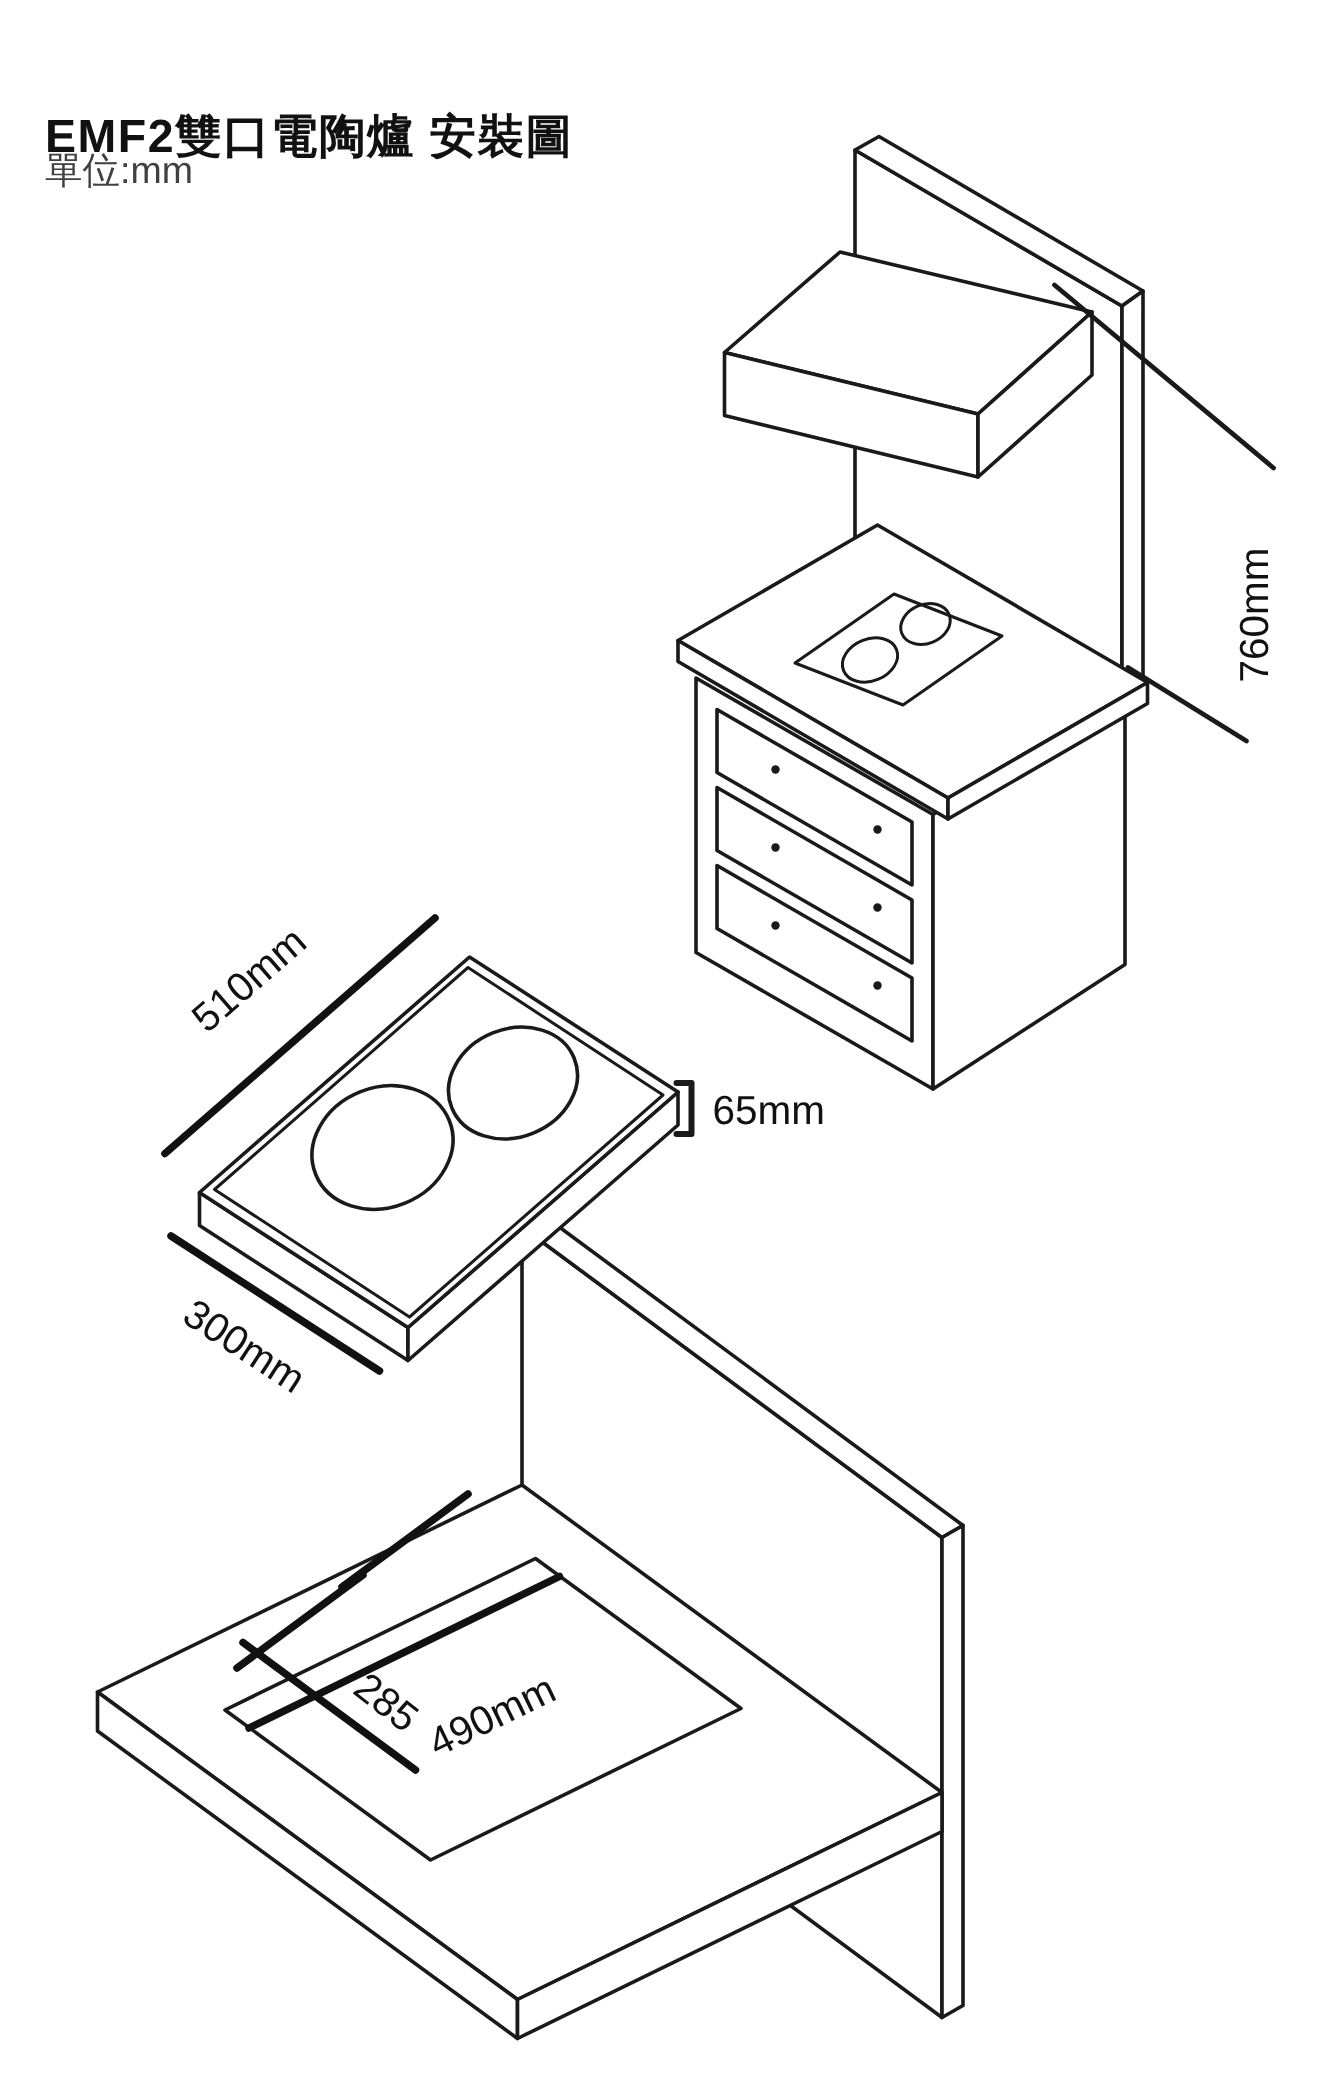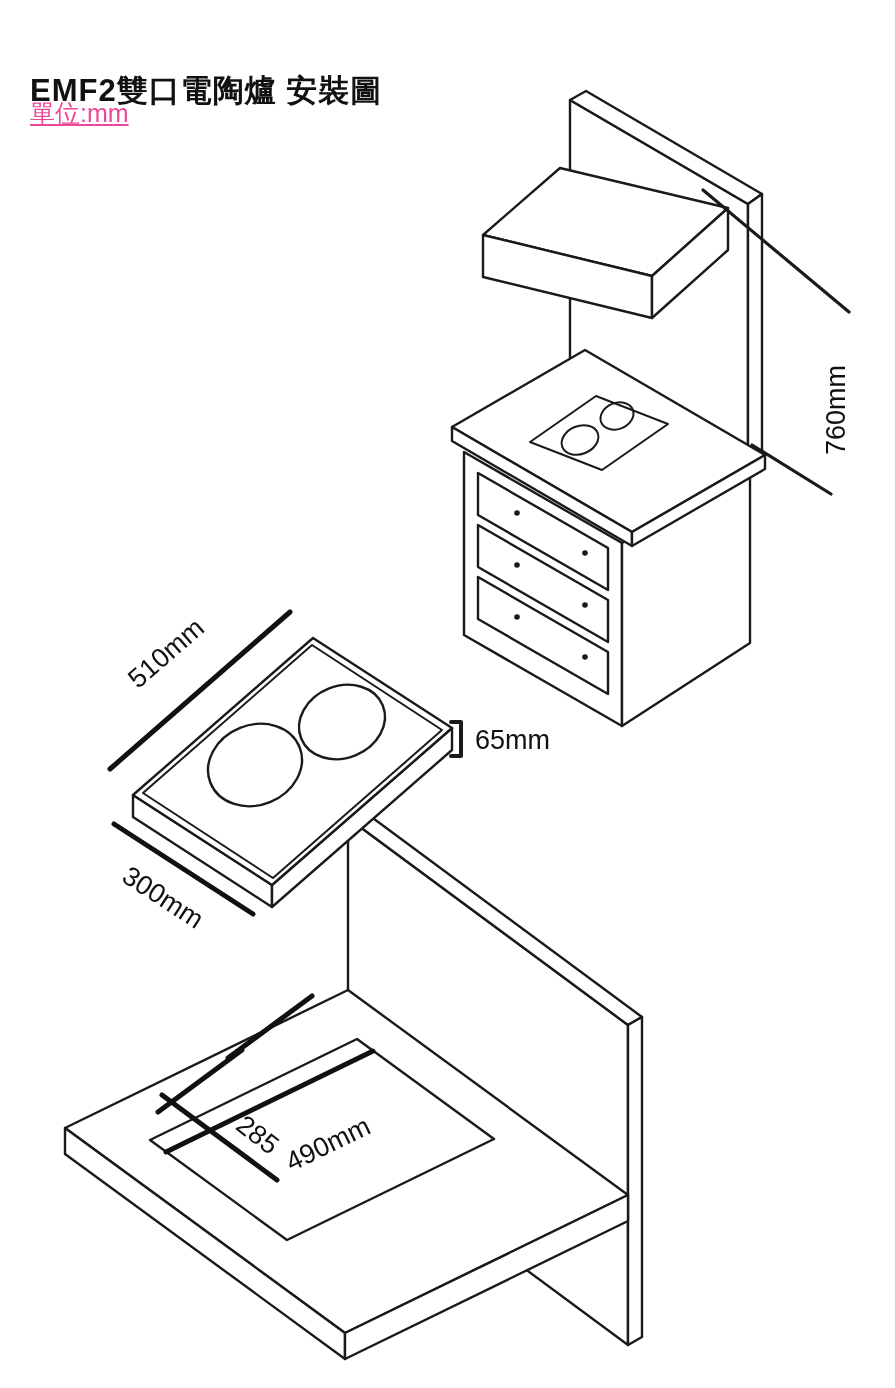--- a/index.html
+++ b/index.html
@@ -5,21 +5,21 @@
   * { margin:0; padding:0; box-sizing:border-box; }
   html,body { background:#ffffff; }
   body { font-family:"Liberation Sans", sans-serif; color:#111; }
   .page { position:relative; width:895px; height:1388px; background:#fff; overflow:hidden; }
   .page-title {
     position:absolute; left:30px; top:22px;
     font-size:31px; font-weight:700; letter-spacing:1px; color:#111;margin-top:48px;
   }
   .unit-label {
     position:absolute; left:30px; top:97px;
-    font-size:25px; font-weight:400; color:#ec4899;text-decoration:underline;
+    font-size:25px; font-weight:400; color:#404040;
   }
   svg.diagram { position:absolute; left:0; top:0; display:block; }
   .dim-text { font-size:27px; fill:#111; font-family:"Liberation Sans", sans-serif; }
 </style>
 </head>
 <body>
 
 <div class="page">
 
   <h1 class="page-title">EMF2雙口電陶爐 安裝圖</h1>

